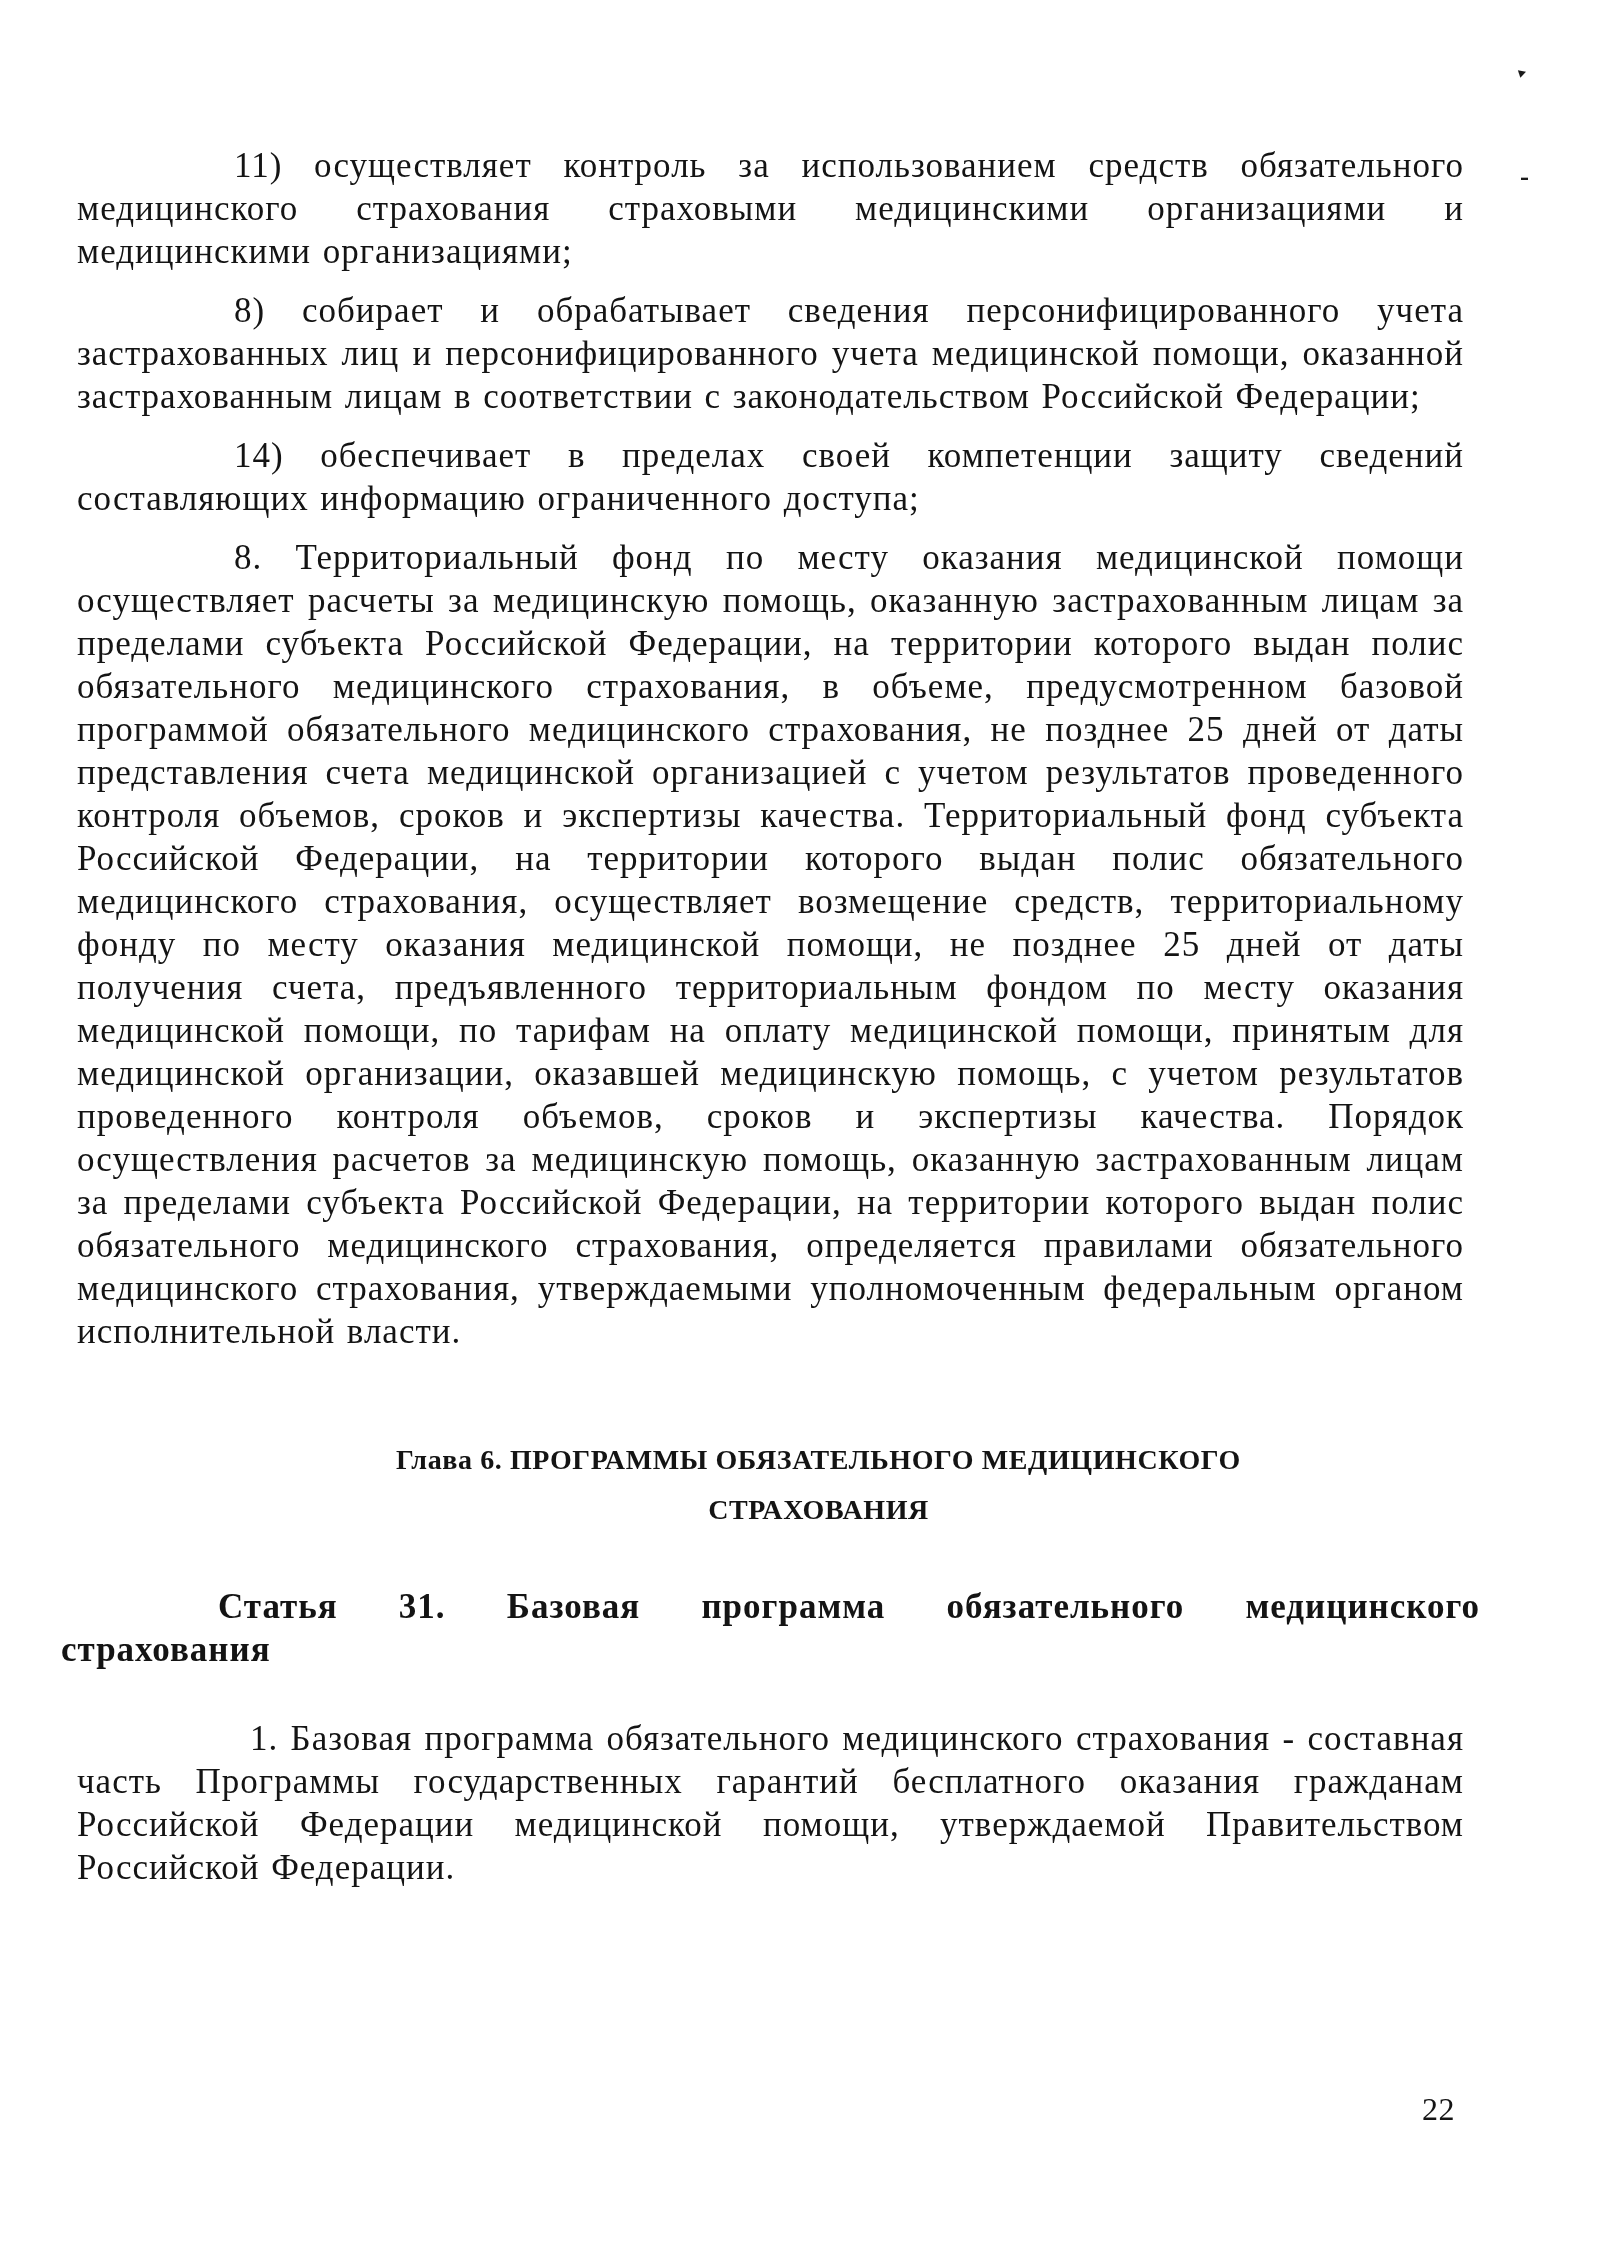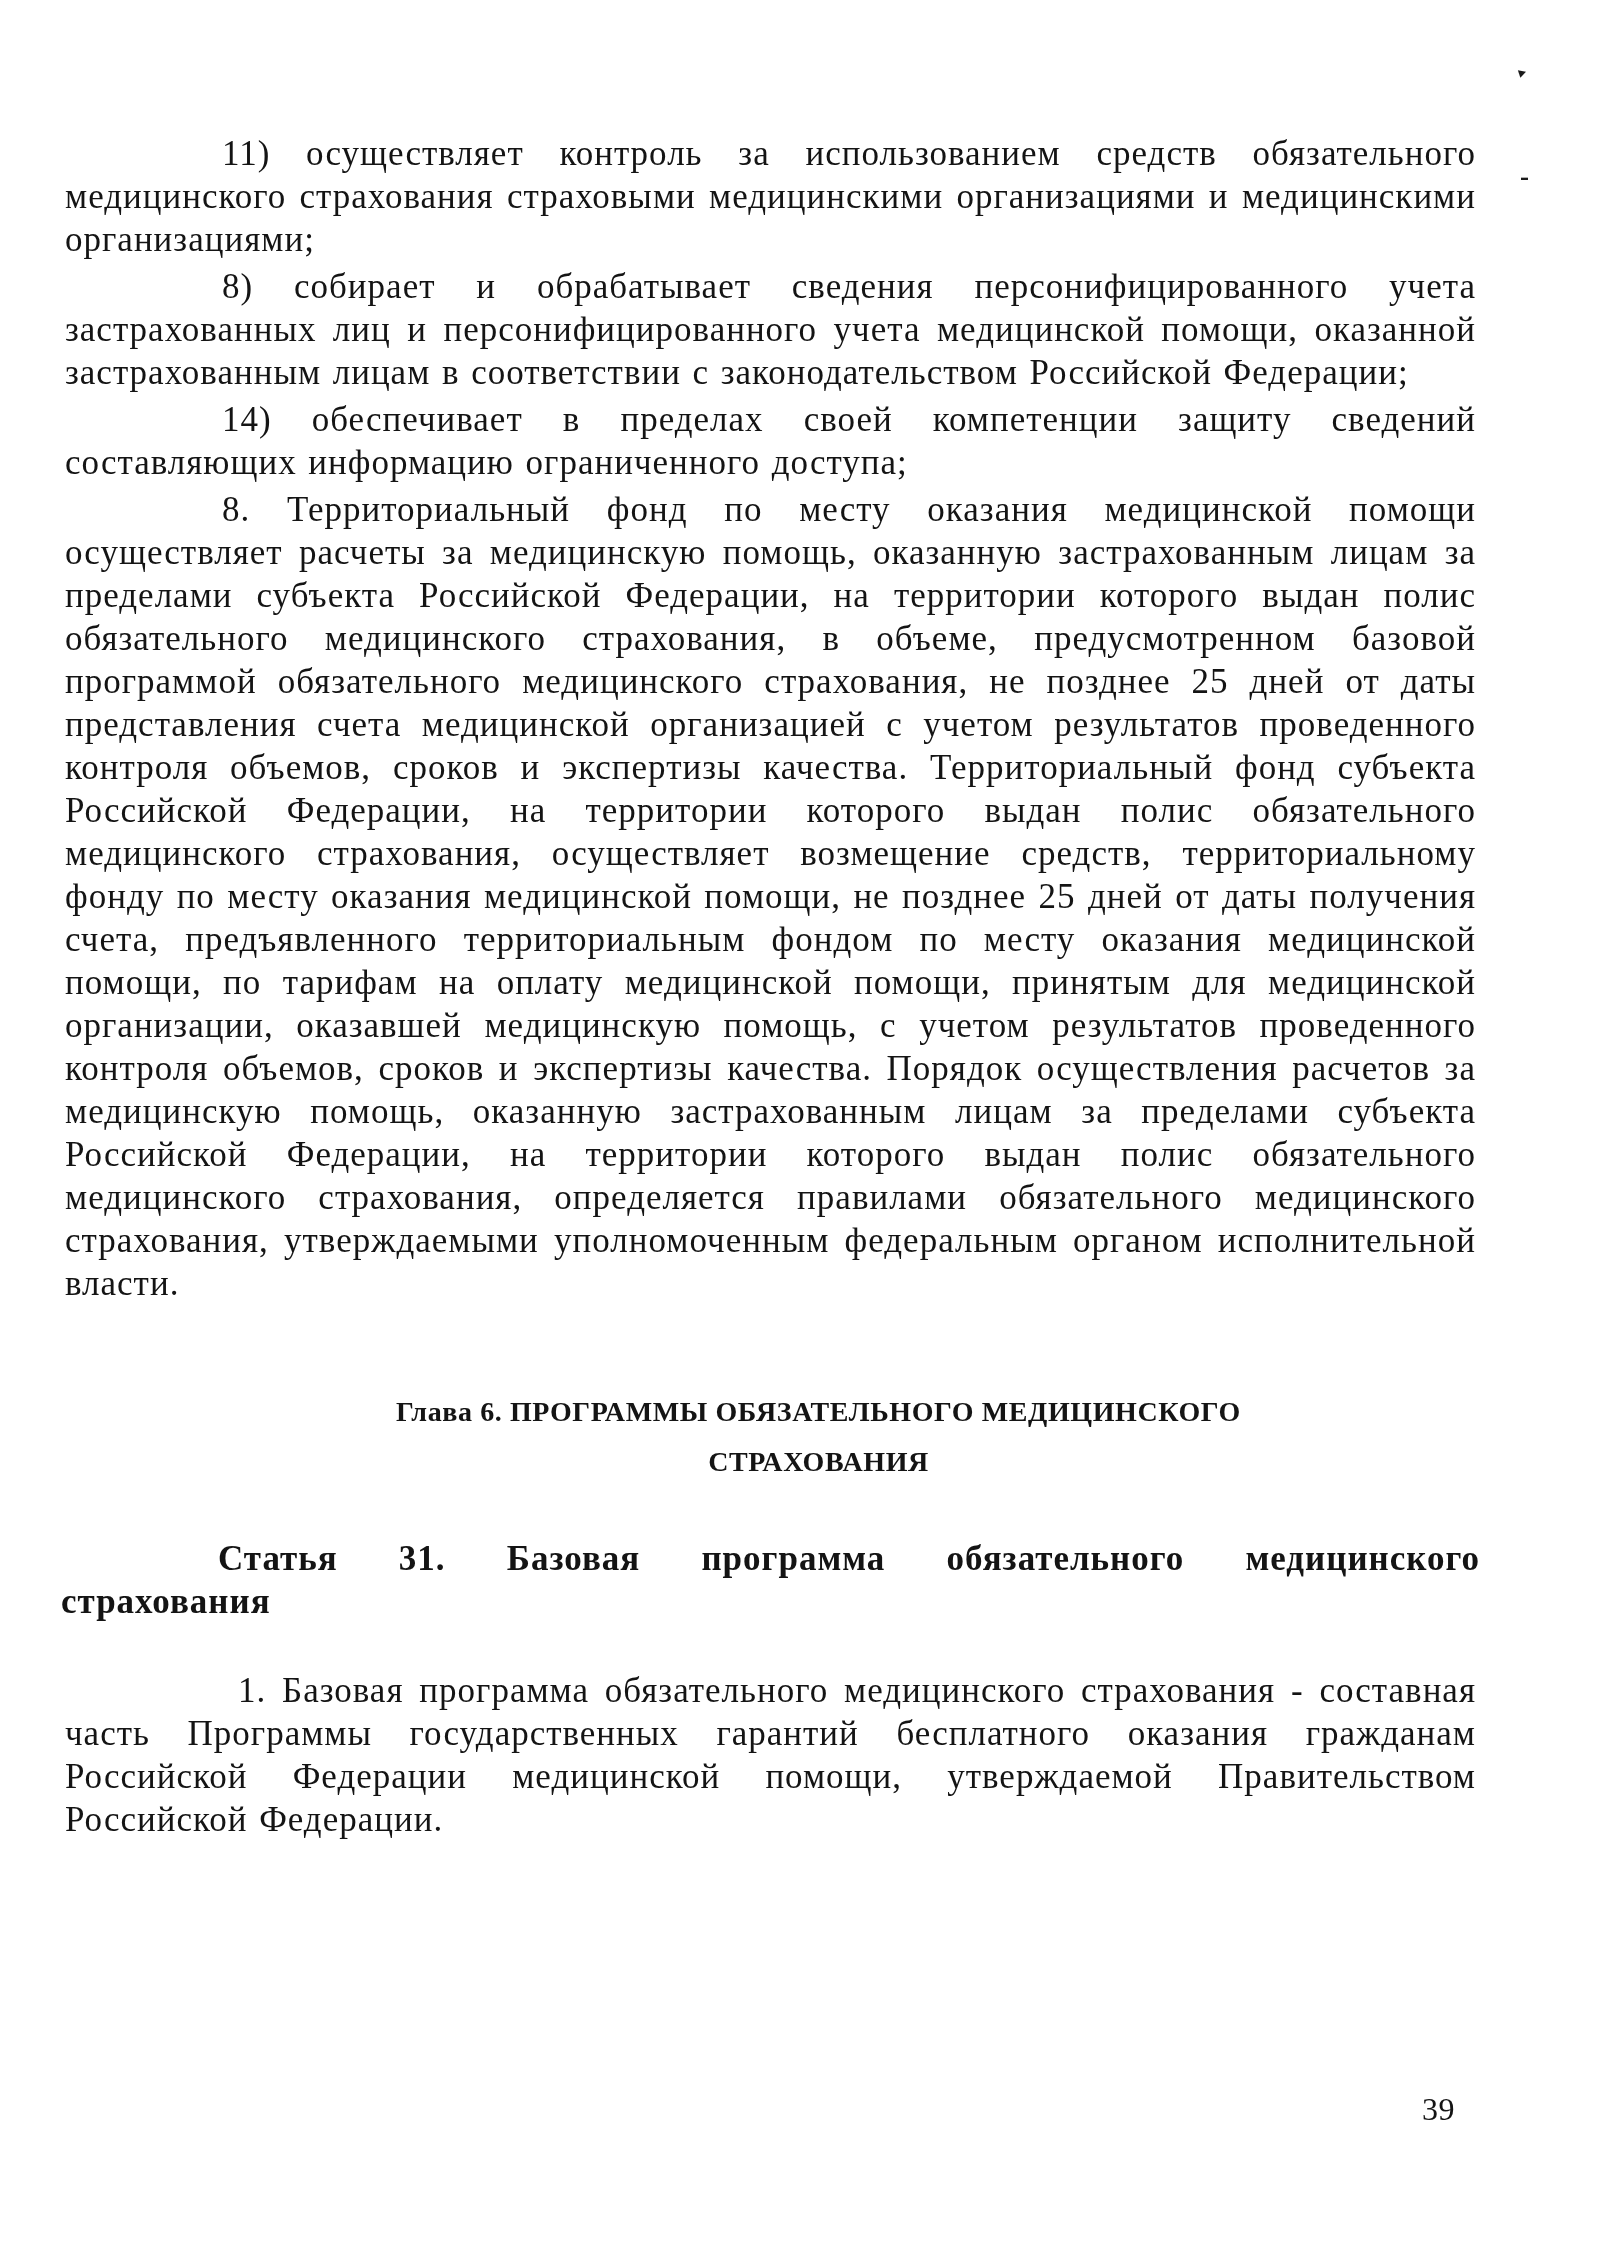--- a/index.html
+++ b/index.html
@@ -16,21 +16,21 @@
     color: #141414;
     overflow: hidden;
   }
   .content {
     position: absolute;
     left: 61px;
     top: 128px;
     width: 1419px;
   }
   .body-par {
-    margin: 4px;
+    margin: 16px;
     font-size: 35px;
     line-height: 43px;
     letter-spacing: 1px;
     word-spacing: 1.9px;
     text-align: justify;
     text-indent: 157px;
   }
   .chapter {
     margin: 82px 0 0 0;
     padding-left: 96px;
@@ -111,16 +111,16 @@
 
     <h3 class="article-heading">
       <span class="article-heading-line1">Статья 31. Базовая программа обязательного медицинского</span>
       <span class="article-heading-line2">страхования</span>
     </h3>
 
     <p class="body-par article-par">1. Базовая программа обязательного медицинского страхования - составная часть Программы государственных гарантий бесплатного оказания гражданам Российской Федерации медицинской помощи, утверждаемой Правительством Российской Федерации.</p>
 
   </div>
 
-  <div class="page-number">39</div>
+  <div class="page-number">22</div>
 
 </div>
 
 
 </body></html>

